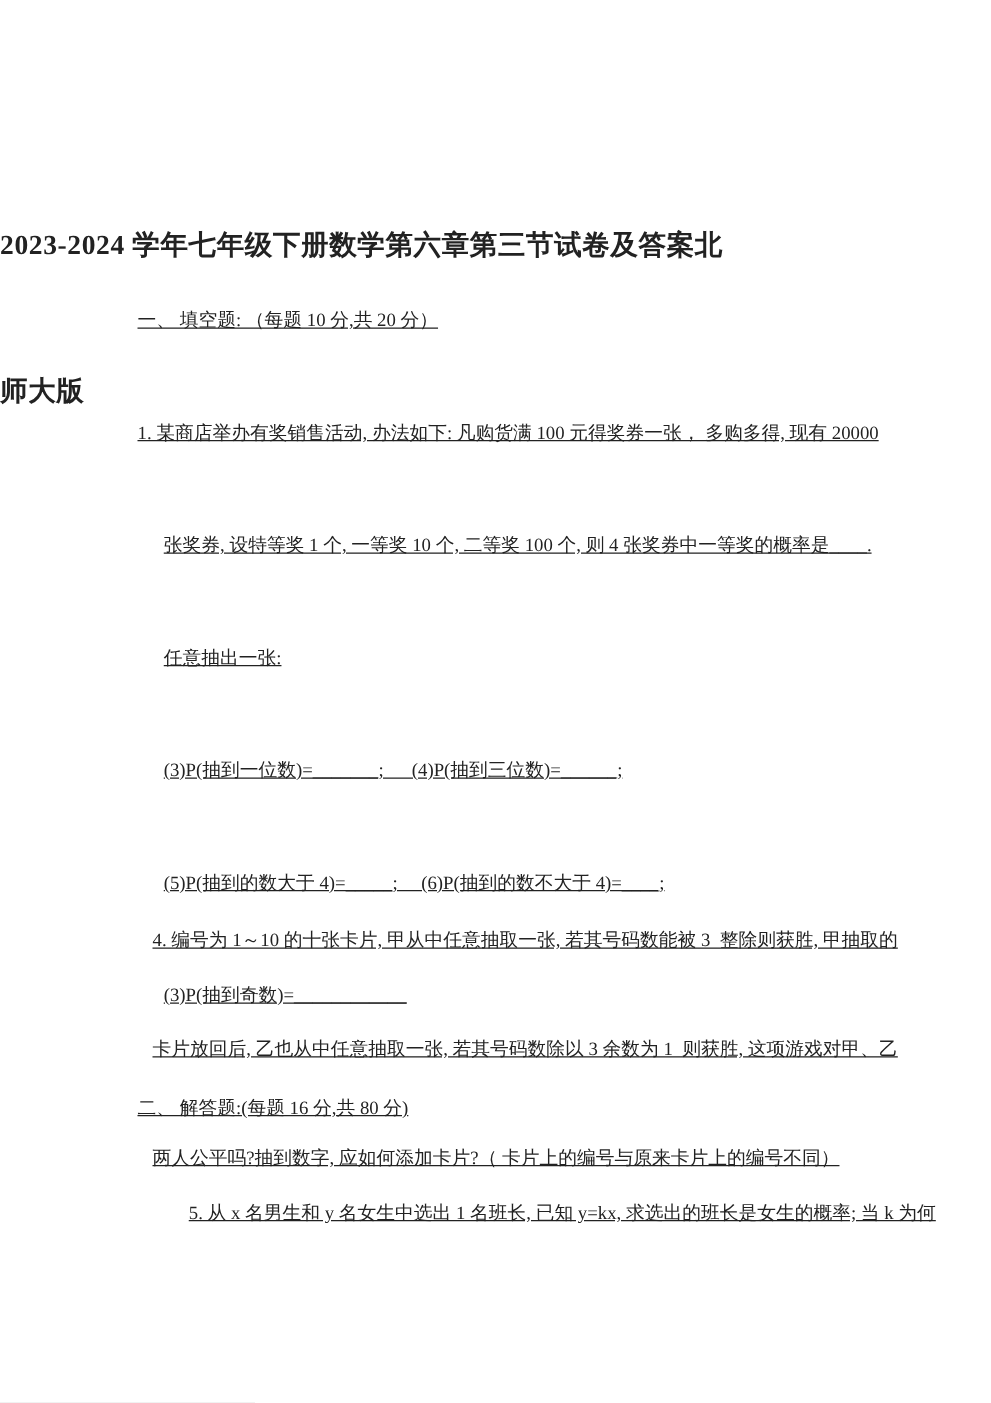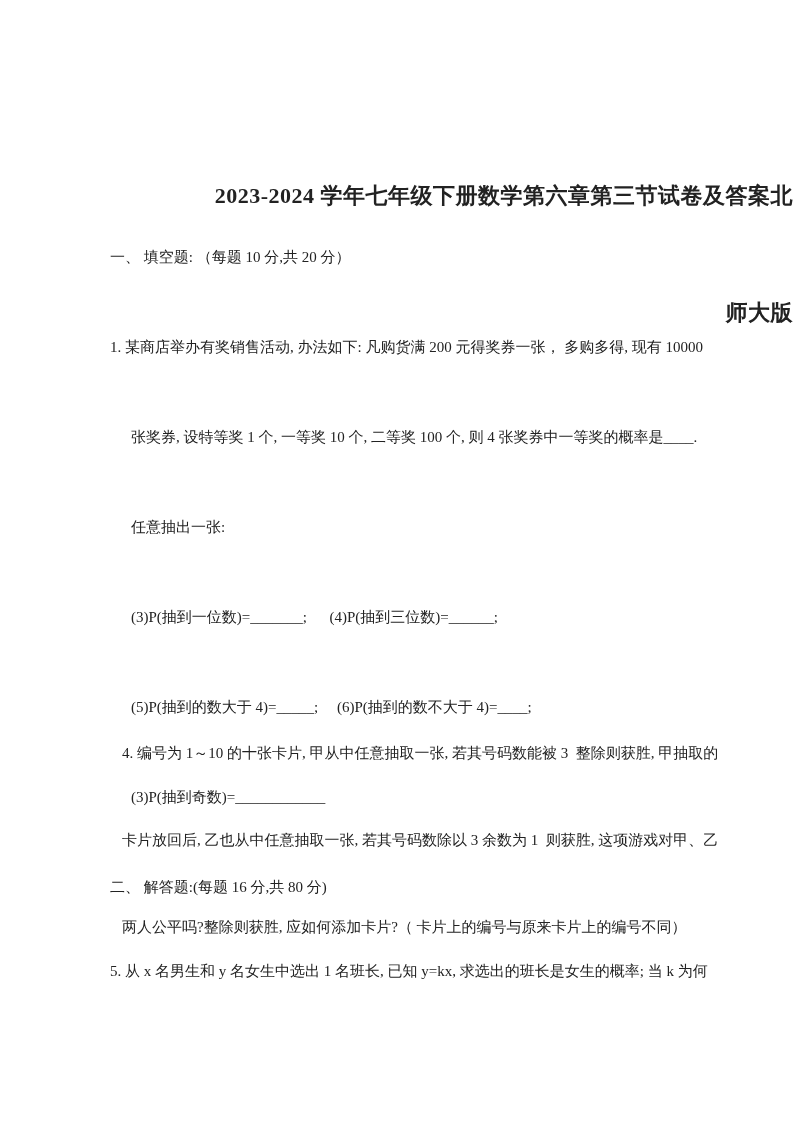--- a/index.html
+++ b/index.html
@@ -11,36 +11,36 @@
     background: #ffffff;
     font-family: "Liberation Serif", "DejaVu Serif", serif;
     color: #222222;
     overflow: hidden;
   }
   .doc-title {
     position: absolute;
     top: 98px;
     left: 0;
     width: 793px;
-    text-align: right;
+    text-align: left;
     font-size: 22px;
     font-weight: bold;
     line-height: 39px;
     letter-spacing: 0.5px;
     white-space: pre;
   }
   .blk {
     position: absolute;
     left: 110px;
     width: 600px;
     font-size: 15px;
     line-height: 30px;
     white-space: pre;
   }
-  .blk .line { height: 30px; }
+  .blk .line { height: 30px; text-decoration: underline; }
   .blk .line.ind { padding-left: 21px; }
   .q4blk { line-height: 29px; }
   .q4blk .line { height: 29px; }
   .q5line2 { line-height: 30px; }
   .frac {
     display: inline-block;
     vertical-align: middle;
     text-align: center;
     font-size: 14px;
     line-height: 1;
@@ -54,36 +54,36 @@
 
 <div class="page">
 
   <div class="doc-title">
     <div>2023-2024 学年七年级下册数学第六章第三节试卷及答案北</div>
     <div>师大版</div>
   </div>
 
   <div class="blk" style="top:182px;">
     <div class="line">一、 填空题: （每题 10 分,共 20 分）</div>
-    <div class="line">1. 某商店举办有奖销售活动, 办法如下: 凡购货满 200 元得奖券一张， 多购多得, 现有 10000</div>
+    <div class="line">1. 某商店举办有奖销售活动, 办法如下: 凡购货满 100 元得奖券一张， 多购多得, 现有 20000</div>
     <div class="line ind">张奖券, 设特等奖 1 个, 一等奖 10 个, 二等奖 100 个, 则 4 张奖券中一等奖的概率是____.</div>
     <div class="line ind">任意抽出一张:</div>
     <div class="line ind">(3)P(抽到一位数)=_______;　  (4)P(抽到三位数)=______;</div>
     <div class="line ind">(5)P(抽到的数大于 4)=_____;　 (6)P(抽到的数不大于 4)=____;</div>
     <div class="line ind">(3)P(抽到奇数)=____________</div>
     <div class="line">二、 解答题:(每题 16 分,共 80 分)</div>
     
     
     
   </div>
 
   <div class="blk q4blk" style="top:681px;margin-left:12px;">
     <div class="line">4. 编号为 1～10 的十张卡片, 甲从中任意抽取一张, 若其号码数能被 3  整除则获胜, 甲抽取的</div>
     <div class="line">卡片放回后, 乙也从中任意抽取一张, 若其号码数除以 3 余数为 1  则获胜, 这项游戏对甲、乙</div>
-    <div class="line">两人公平吗?整除则获胜, 应如何添加卡片?（ 卡片上的编号与原来卡片上的编号不同）</div>
+    <div class="line">两人公平吗?抽到数字, 应如何添加卡片?（ 卡片上的编号与原来卡片上的编号不同）</div>
   </div>
 
-  <div class="blk" style="top:896px;">
+  <div class="blk" style="top:896px;margin-left:41px;">
     <div class="line">5. 从 x 名男生和 y 名女生中选出 1 名班长, 已知 y=kx, 求选出的班长是女生的概率; 当 k 为何</div>
   </div>
 
 
 </div>
 
 </body></html>

